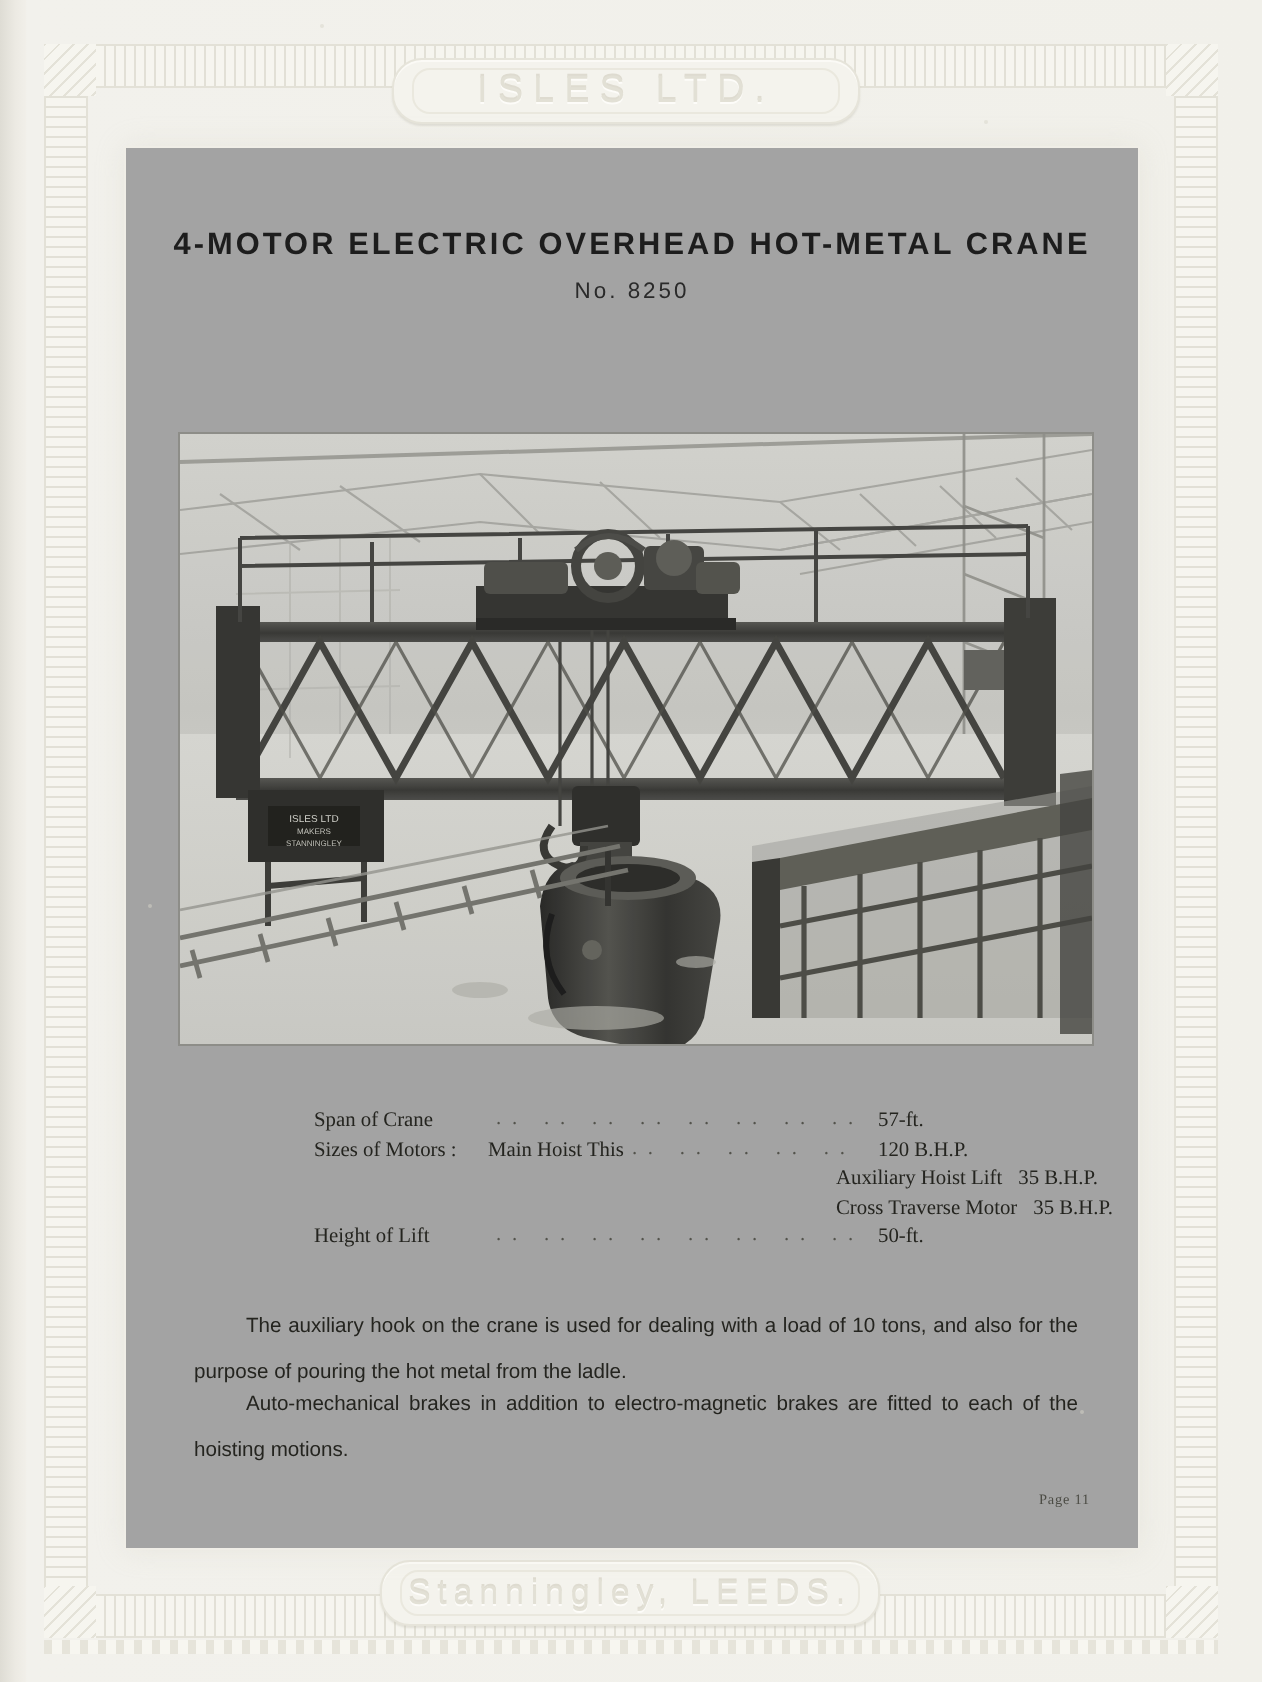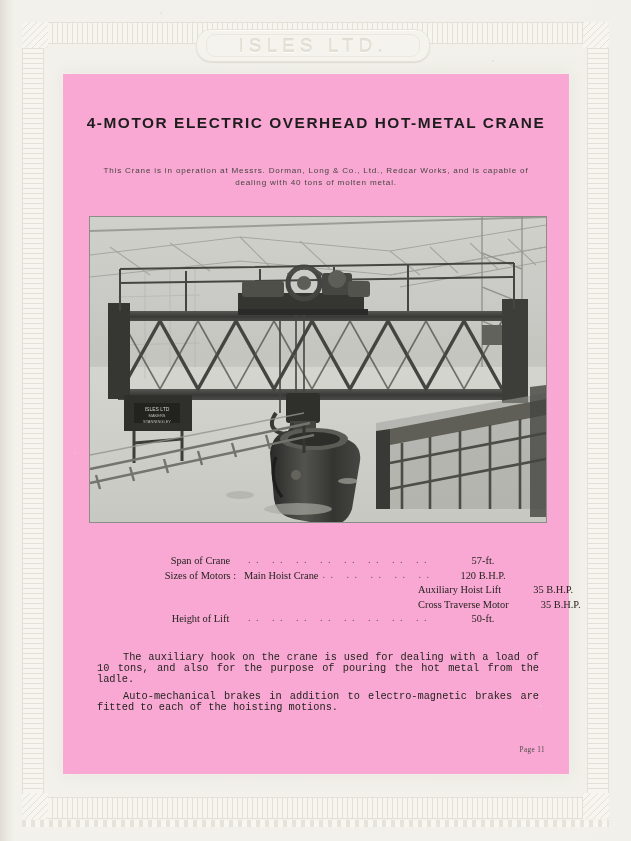--- a/index.html
+++ b/index.html
@@ -48,52 +48,52 @@
     display:flex;align-items:center;justify-content:center;}
   .cartouche-inner{position:absolute;inset:4px 9px;border:1px solid #eae8de;border-radius:9px;}
   .cart-top{left:196px;top:29px;width:232px;}
   .cart-bottom{left:190px;top:780px;width:248px;}
   .emboss-text{position:relative;font-size:19px;letter-spacing:5px;
     color:#e2e0d5;text-shadow:0 1px 0 #fdfcf9, 0 -1px 0 #dedbd0;font-weight:400;}
   .emboss-text.serifish{font-size:17px;letter-spacing:3.4px;}
 
   
   .inner-panel{position:absolute;left:63px;top:74px;width:506px;height:700px;
-    background:#f9a8d4;
+    background:#a3a3a3;
     box-shadow:0 0 0 1px #f0eee7, 0 0 14px rgba(205,201,186,.30);}
 
   
   .title{position:absolute;left:0;right:0;top:40px;text-align:center;
     font-size:15.4px;font-weight:bold;letter-spacing:1.55px;color:#1d1d1d;}
   .subtitle{position:absolute;left:0;right:0;top:66px;text-align:center;
     font-size:11.2px;letter-spacing:1.5px;color:#2a2a2a;}
   .caption{position:absolute;left:40px;right:40px;top:91px;text-align:center;
     font-size:8.1px;letter-spacing:.82px;line-height:11.6px;color:#46463f;}
 
   
   .photo{position:absolute;left:27px;top:143px;width:456px;height:305px;
     background:#b9b9b4;overflow:hidden;
     box-shadow:0 0 0 1px #8d8d88;}
   .photo svg{display:block;}
 
   
   .specs{position:absolute;left:94px;top:481px;width:370px;
     font-family:"Liberation Serif",serif;font-size:10.4px;color:#24241f;}
   .spec-row{display:flex;align-items:baseline;height:14.6px;white-space:nowrap;}
-  .sp-label{width:87px;flex:none;text-align:center;}
+  .sp-label{width:87px;flex:none;}
   .sp-label.indent{padding-left:87px;width:174px;}
   .sp-sub{flex:none;}
   .sp-dots{flex:1 1 auto;overflow:hidden;white-space:nowrap;
     color:#53534c;font-size:10.4px;letter-spacing:5.4px;margin:0 4px;
     transform:translateY(-1px);}
-  .sp-val{flex:none;text-align:center;width:88px;}
+  .sp-val{flex:none;text-align:left;width:88px;}
 
   
   .para{position:absolute;left:34px;right:30px;
-    font-family:Liberation Mono, monospace;font-size:10.3px;line-height:11px;
+    font-family:Liberation Sans, sans-serif;font-size:10.3px;line-height:23px;
     color:#24241f;text-align:justify;text-indent:26px;}
   .para-1{top:578px;}
   .para-2{top:617px;}
 
   .page-num{position:absolute;right:24px;top:672px;
     font-family:"Liberation Serif",serif;font-size:7.2px;color:#4c4c45;letter-spacing:.4px;}
 
   .speck{position:absolute;border-radius:50%;background:#d8d5c9;opacity:.5;}
 </style>
 </head>
@@ -115,25 +115,29 @@
     <div class="corner-key ck-tr"></div>
     <div class="corner-key ck-bl"></div>
     <div class="corner-key ck-br"></div>
   </div>
 
   <div class="cartouche cart-top">
     <div class="cartouche-inner"></div>
     <div class="emboss-text">ISLES LTD.</div>
   </div>
 
+  <div class="cartouche cart-bottom">
+    <div class="cartouche-inner"></div>
+    <div class="emboss-text serifish">Stanningley, LEEDS.</div>
+  </div>
 
   <div class="inner-panel">
 
     <div class="title">4-MOTOR ELECTRIC OVERHEAD HOT-METAL CRANE</div>
-    <div class="caption">This Crane is in operation at Messrs. Dorman, Long &amp; Co., Ltd., Redcar Works, and is capable of dealing with 40 tons of molten metal.</div>
+    <div class="subtitle">No. 8250</div>
 
     <div class="photo">
       <svg width="456" height="305" viewBox="0 0 456 305">
         <defs>
           <linearGradient id="sky" x1="0" y1="0" x2="0" y2="1">
             <stop offset="0%" stop-color="#cfcfca"></stop>
             <stop offset="45%" stop-color="#c2c2bd"></stop>
             <stop offset="100%" stop-color="#d9d9d4"></stop>
           </linearGradient>
           <linearGradient id="floor" x1="0" y1="0" x2="0" y2="1">
@@ -267,21 +271,21 @@
     </div>
 
     <div class="specs">
       <div class="spec-row">
         <span class="sp-label">Span of Crane</span>
         <span class="sp-dots">.. .. .. .. .. .. .. .. .. ..</span>
         <span class="sp-val">57-ft.</span>
       </div>
       <div class="spec-row">
         <span class="sp-label">Sizes of Motors :</span>
-        <span class="sp-sub">Main Hoist Crane</span>
+        <span class="sp-sub">Main Hoist This</span>
         <span class="sp-dots">.. .. .. .. .. .. .. .. .. ..</span>
         <span class="sp-val">120 B.H.P.</span>
       </div>
       <div class="spec-row">
         <span class="sp-label indent"></span>
         <span class="sp-sub">Auxiliary Hoist Lift</span>
         <span class="sp-dots">.. .. .. .. .. .. .. .. .. ..</span>
         <span class="sp-val">35 B.H.P.</span>
       </div>
       <div class="spec-row">

